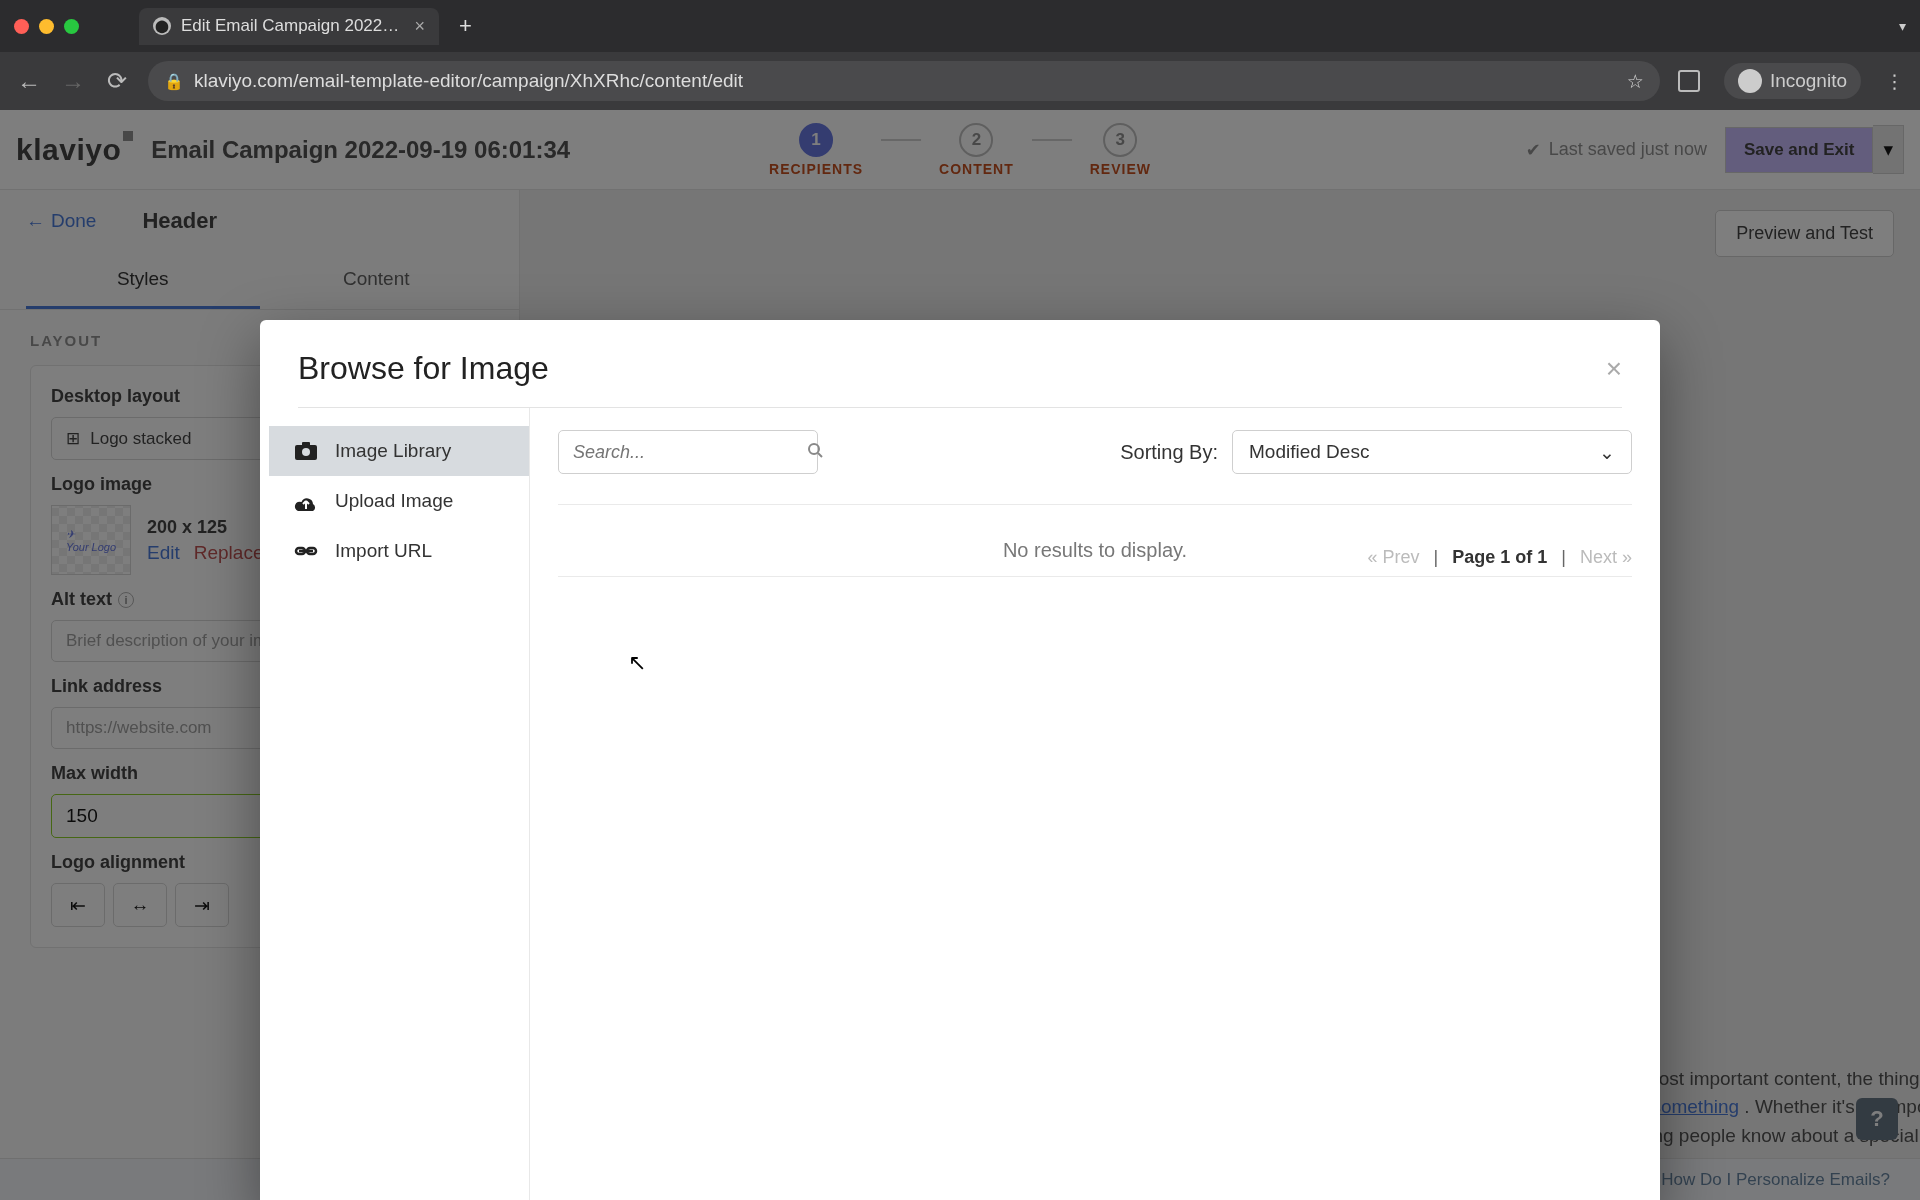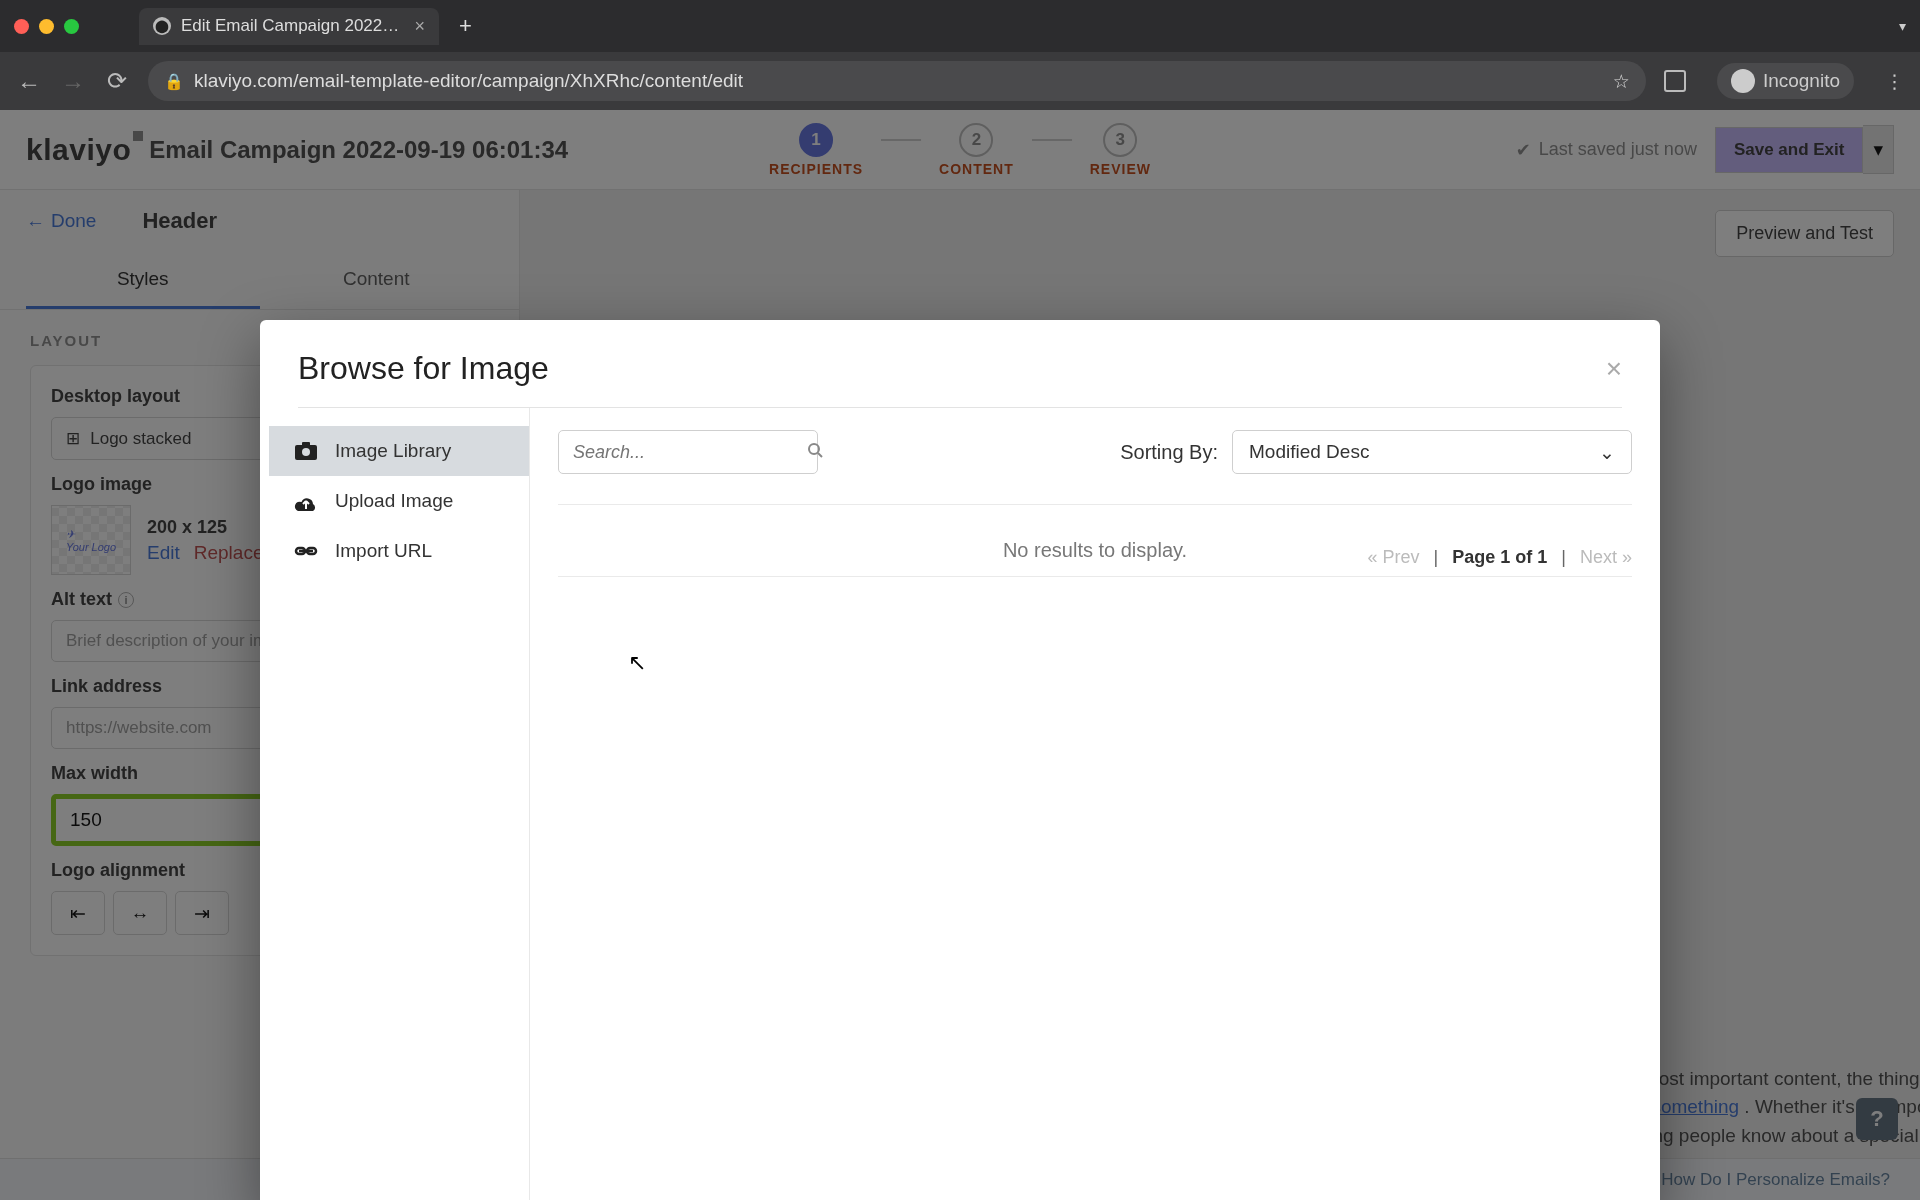--- a/index.html
+++ b/index.html
@@ -45,33 +45,33 @@
     display:flex; align-items:center; padding:0 16px; gap:18px;
     color:#ccc;
   }
   .nav-icn { width:26px; text-align:center; font-size:24px; cursor:pointer; color:#bbb;}
   .url-box {
     flex:1; background:#4a4a4c; border-radius:24px;
     height:40px; display:flex; align-items:center; padding:0 16px;
     color:#ddd; font-size:19px; gap:10px;
   }
   .url-box .lock { font-size:16px; }
-  .addr-right { display:flex; align-items:center; gap:31px; }
+  .addr-right { display:flex; align-items:center; gap:24px; }
   .incog-wrap { display:flex; align-items:center; gap:8px; background:#4a4a4c; border-radius:20px; padding:6px 14px; }
   .incog-icon { width:24px; height:24px; background:#ccc; border-radius:50%; }
 
   
   .app {
     position:relative;
     background:#f7f7f7;
     height: calc(1200px - 110px);
   }
   .app-header {
     height:80px; background:#fff; border-bottom:1px solid #e3e3e3;
-    display:flex; align-items:center; padding:0 26px; gap:18px;
+    display:flex; align-items:center; padding:0 16px; gap:30px;
   }
   .brand { font-size:30px; font-weight:700; color:#333; letter-spacing:0.5px; position:relative;}
   .brand .sq { position:absolute; top:-2px; right:-12px; width:10px; height:10px; background:#888; }
   .campaign-title { font-size:24px; font-weight:600; color:#444; }
   .stepper { margin-left:auto; margin-right:auto; display:flex; align-items:center; gap:18px; position:absolute; left:50%; transform:translateX(-50%);}
   .step { display:flex; flex-direction:column; align-items:center; gap:4px; }
   .step-circle { width:34px; height:34px; border-radius:50%; border:2px solid #bbb; display:flex; align-items:center; justify-content:center; font-weight:600; font-size:17px; color:#888;}
   .step.active .step-circle { background:#5b6ee1; border-color:#5b6ee1; color:#fff; }
   .step-label { font-size:14px; letter-spacing:1px; color:#c2410c; font-weight:700;text-align:right;}
   .step-line { width:40px; height:2px; background:#ccc; margin-bottom:20px;}
@@ -102,21 +102,21 @@
     display:flex; align-items:center; gap:10px;
   }
   .input-box.placeholder { color:#999; }
   .logo-row { display:flex; gap:16px; align-items:center; margin-top:10px;}
   .logo-thumb { width:80px; height:70px; border:1px solid #d5d5d5; background:repeating-conic-gradient(#eee 0 25%, #fff 0 50%) 50% / 16px 16px; display:flex; align-items:center; justify-content:center; color:#5b6ee1; font-size:11px; font-style:italic;}
   .logo-dim { font-weight:600; color:#333; font-size:18px;}
   .logo-acts { display:flex; gap:14px; margin-top:4px;}
   .logo-acts span:first-child { color:#3a6fd8; }
   .logo-acts span:last-child { color:#b44; }
   .num-input { display:flex; }
-  .num-input .val { border:5px solid #84cc16; border-radius:5px 0 0 5px; padding:10px 14px; flex:1;}
+  .num-input .val { border:1px solid #84cc16; border-radius:5px 0 0 5px; padding:10px 14px; flex:1;}
   .num-input .unit { border:1px solid #d5d5d5; border-left:none; padding:10px 14px; color:#888; background:#fafafa;}
   .num-input .spin { border:1px solid #d5d5d5; border-left:none; border-radius:0 5px 5px 0; width:30px; display:flex; flex-direction:column;}
   .num-input .spin div { flex:1; text-align:center; font-size:10px; color:#666;}
   .align-row { display:flex; gap:8px; margin-top:6px;}
   .align-btn { width:54px; height:44px; border:1px solid #d5d5d5; border-radius:5px; display:flex; align-items:center; justify-content:center; background:#fff;}
 
   .canvas-area { flex:1; background:#eee; position:relative; }
   .preview-btn { position:absolute; right:26px; top:20px; border:1px solid #ccc; background:#fff; padding:12px 20px; border-radius:5px; font-size:18px; font-weight:500; color:#333;}
 
   .footer-bar {

